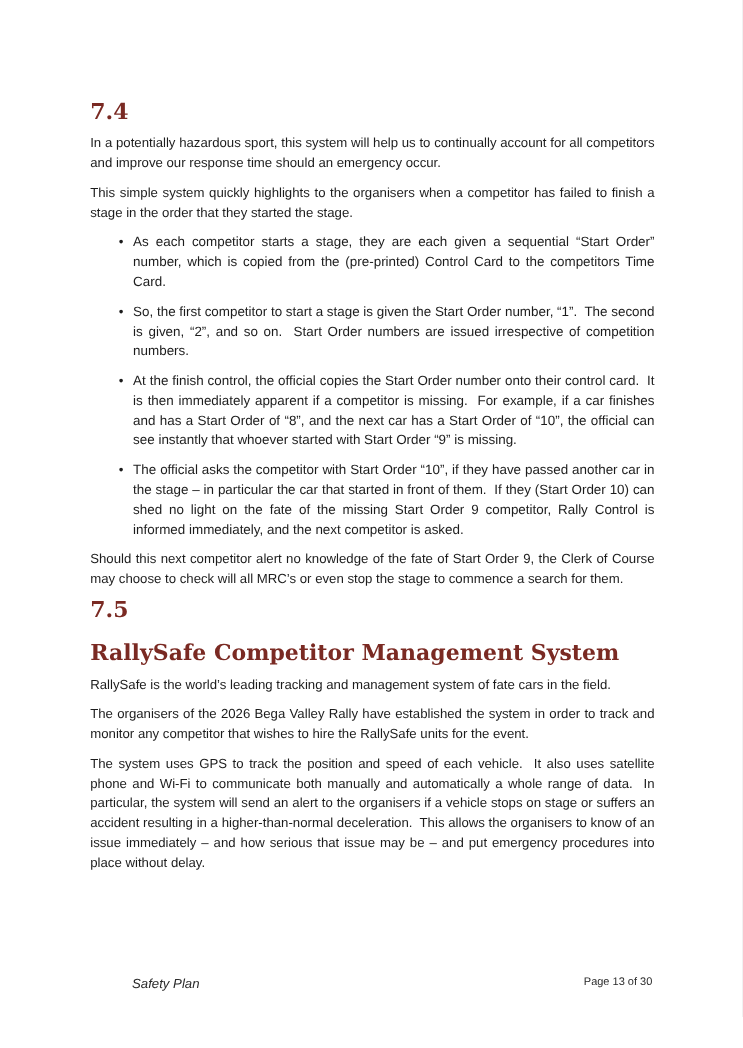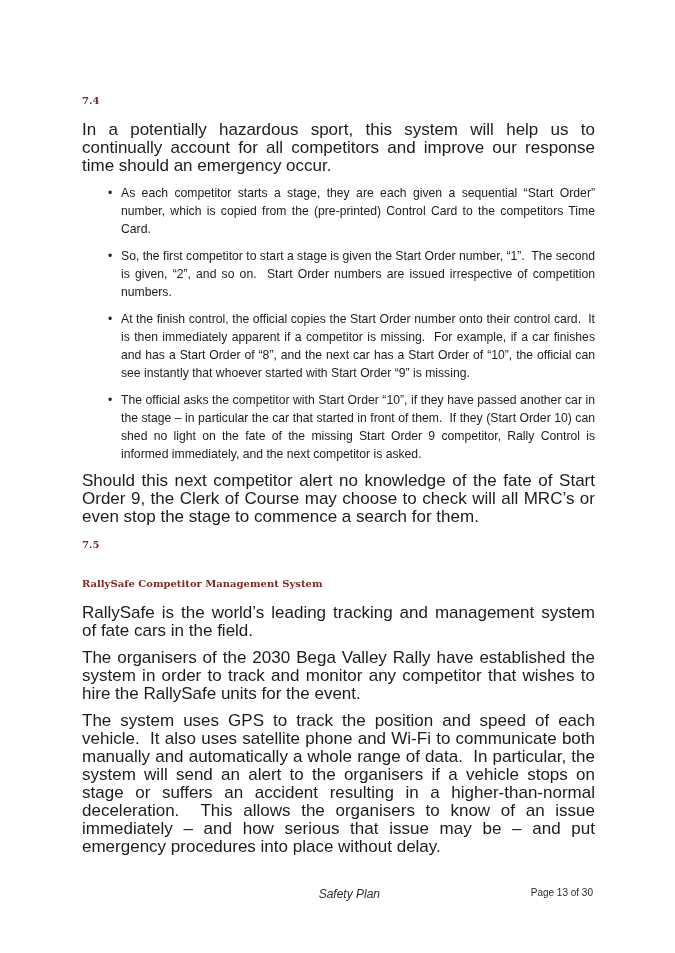--- a/index.html
+++ b/index.html
@@ -16,31 +16,31 @@
   .content {
     position: absolute;
     top: 91px;
     left: 82px;
     width: 513px;
   }
   .section-heading {
     display: flex;
     font-family: "DejaVu Serif", serif;
     font-weight: bold;
-    font-size: 10px;
+    font-size: 20px;
     line-height: 20px;
     color: #7a2a23;
     margin: 0 0 10px 0;
   }
   .section-heading .sec-num {
     flex: 0 0 39px;
   }
   .section-heading.second { margin-top: 3px; flex-direction: column; }
   p.body-para {
-    font-size: 17px;
+    font-size: 12px;
     line-height: 18px;
     text-align: justify;
     margin: 0 0 9px 0;
     white-space: pre-wrap;
   }
   ul.bullet-list {
     list-style: none;
     margin: 4px 0 9px 0;
     padding: 0;
   }
@@ -57,21 +57,21 @@
     position: absolute;
     left: 26px;
     top: 0;
     white-space: normal;
   }
   .footer-center {
     position: absolute;
     top: 887px;
     left: 120px;
     width: 260px;
-    text-align: right;
+    text-align: left;
     font-size: 12px;
     font-style: italic;
     color: #2a2a2a;
   }
   .footer-right {
     position: absolute;
     top: 887px;
     right: 82px;
     font-size: 10px;
     color: #2a2a2a;
@@ -81,36 +81,37 @@
 <body>
 
 <div class="page">
   <div class="content">
 
     <div class="section-heading">
       <span class="sec-num">7.4</span>
     </div>
 
     <p class="body-para">In a potentially hazardous sport, this system will help us to continually account for all competitors and improve our response time should an emergency occur.</p>
+    <p class="body-para">This simple system quickly highlights to the organisers when a competitor has failed to finish a stage in the order that they started the stage.</p>
 
     <ul class="bullet-list">
       <li><span class="bullet-glyph">•</span><span>As each competitor starts a stage, they are each given a sequential “Start Order” number, which is copied from the (pre-printed) Control Card to the competitors Time Card.</span></li>
       <li><span class="bullet-glyph">•</span><span>So, the first competitor to start a stage is given the Start Order number, “1”.  The second is given, “2”, and so on.  Start Order numbers are issued irrespective of competition numbers.</span></li>
       <li><span class="bullet-glyph">•</span><span>At the finish control, the official copies the Start Order number onto their control card.  It is then immediately apparent if a competitor is missing.  For example, if a car finishes and has a Start Order of “8”, and the next car has a Start Order of “10”, the official can see instantly that whoever started with Start Order “9” is missing.</span></li>
       <li><span class="bullet-glyph">•</span><span>The official asks the competitor with Start Order “10”, if they have passed another car in the stage – in particular the car that started in front of them.  If they (Start Order 10) can shed no light on the fate of the missing Start Order 9 competitor, Rally Control is informed immediately, and the next competitor is asked.</span></li>
     </ul>
 
     <p class="body-para">Should this next competitor alert no knowledge of the fate of Start Order 9, the Clerk of Course may choose to check will all MRC’s or even stop the stage to commence a search for them.</p>
 
     <div class="section-heading second">
       <span class="sec-num">7.5</span>
       <span class="sec-title">RallySafe Competitor Management System</span>
     </div>
 
     <p class="body-para">RallySafe is the world’s leading tracking and management system of fate cars in the field.</p>
-    <p class="body-para">The organisers of the 2030 Bega Valley Rally have established the system in order to track and monitor any competitor that wishes to hire the RallySafe units for the event.</p>
+    <p class="body-para">The organisers of the 2026 Bega Valley Rally have established the system in order to track and monitor any competitor that wishes to hire the RallySafe units for the event.</p>
     <p class="body-para">The system uses GPS to track the position and speed of each vehicle.  It also uses satellite phone and Wi-Fi to communicate both manually and automatically a whole range of data.  In particular, the system will send an alert to the organisers if a vehicle stops on stage or suffers an accident resulting in a higher-than-normal deceleration.  This allows the organisers to know of an issue immediately – and how serious that issue may be – and put emergency procedures into place without delay.</p>
 
   </div>
 
   <div class="footer-center">Safety Plan</div>
   <div class="footer-right">Page 13 of 30</div>
 </div>
 
 </body></html>

